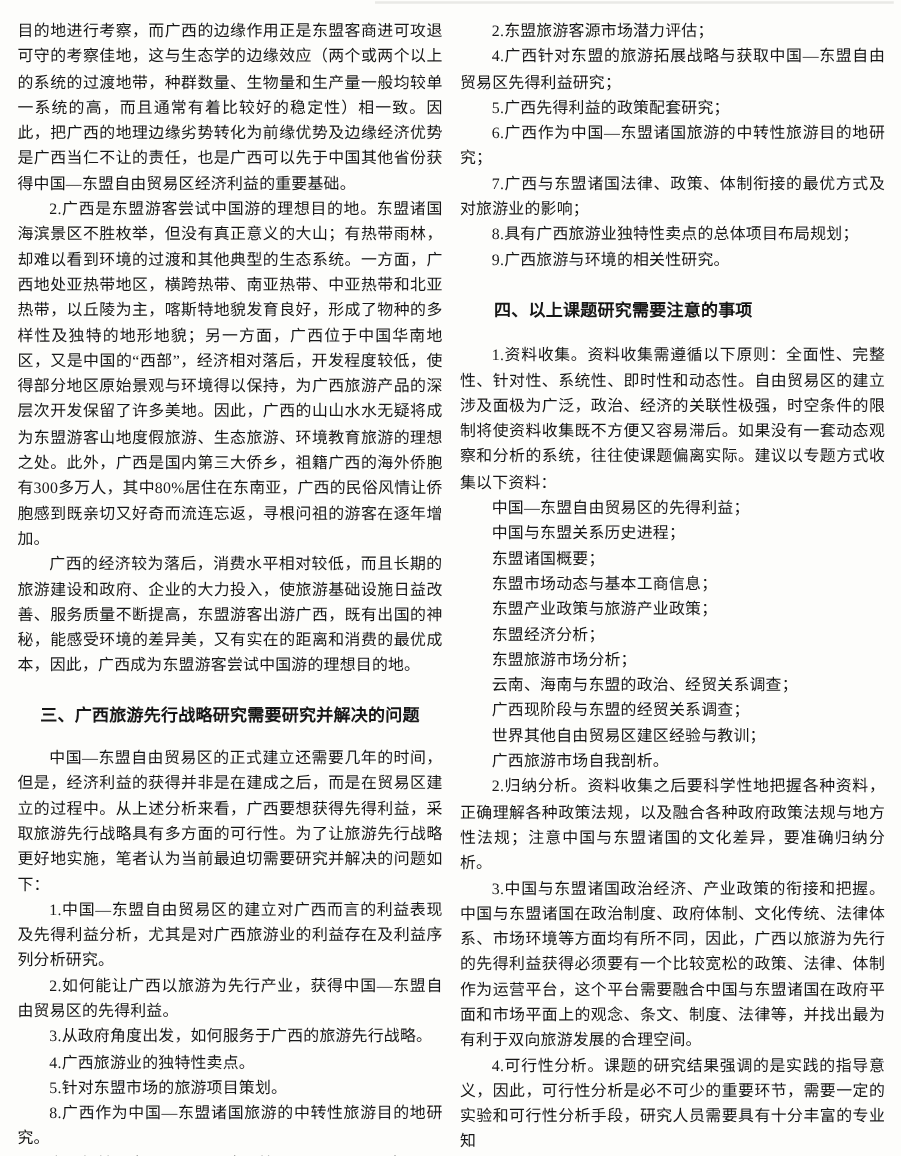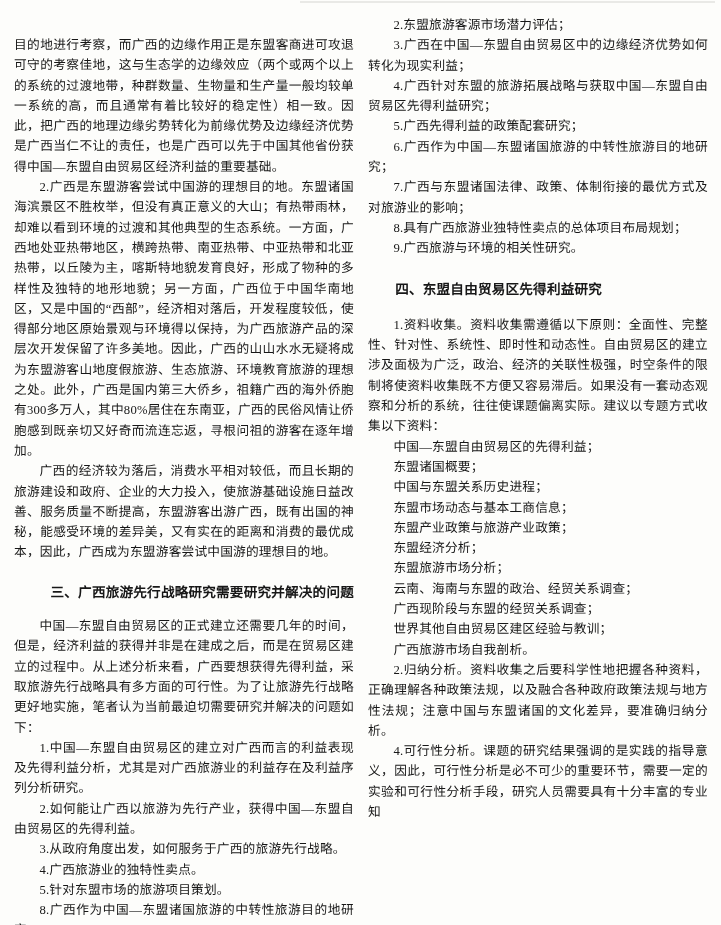--- a/index.html
+++ b/index.html
@@ -36,29 +36,28 @@
     text-align: justify;
     text-justify: inter-ideograph;
     letter-spacing: 0.2px;
   }
   .para {
     margin: 0;
     text-indent: 2em;
   }
   .para.flush {
     text-indent: 0;
-    margin-top: 20px;
   }
   .heading {
     font-size: 13.6px;
     font-weight: bold;
     line-height: 20.3px;
   }
   .heading.center {
-    text-align: right;
+    text-align: center;
     text-indent: 0;
     margin: 20px 0 13px;
   }
   .heading.indent {
     text-align: left;
     text-indent: 2em;
     margin: 21px 0 15px;
   }
 </style>
 </head>
@@ -76,36 +75,36 @@
       <p class="para">1.中国—东盟自由贸易区的建立对广西而言的利益表现及先得利益分析，尤其是对广西旅游业的利益存在及利益序列分析研究。</p>
       <p class="para">2.如何能让广西以旅游为先行产业，获得中国—东盟自由贸易区的先得利益。</p>
       <p class="para">3.从政府角度出发，如何服务于广西的旅游先行战略。</p>
       <p class="para">4.广西旅游业的独特性卖点。</p>
       <p class="para">5.针对东盟市场的旅游项目策划。</p>
       <p class="para">8.广西作为中国—东盟诸国旅游的中转性旅游目的地研究。</p>
       <p class="para">为更好地研究以上问题，应尽快开展以下课题研究：</p>
     </div>
   <div class="col">
       <p class="para">2.东盟旅游客源市场潜力评估；</p>
-      <p class="para">3.广西在中国—东盟自由贸易区中的边缘经济优势如何转化为现实利益；</p>
       <p class="para">4.广西针对东盟的旅游拓展战略与获取中国—东盟自由贸易区先得利益研究；</p>
       <p class="para">5.广西先得利益的政策配套研究；</p>
       <p class="para">6.广西作为中国—东盟诸国旅游的中转性旅游目的地研究；</p>
       <p class="para">7.广西与东盟诸国法律、政策、体制衔接的最优方式及对旅游业的影响；</p>
       <p class="para">8.具有广西旅游业独特性卖点的总体项目布局规划；</p>
       <p class="para">9.广西旅游与环境的相关性研究。</p>
-      <h3 class="heading indent">四、东盟自由贸易区先得利益研究</h3>
+      <h3 class="heading indent">四、以上课题研究需要注意的事项</h3>
       <p class="para">1.资料收集。资料收集需遵循以下原则：全面性、完整性、针对性、系统性、即时性和动态性。自由贸易区的建立涉及面极为广泛，政治、经济的关联性极强，时空条件的限制将使资料收集既不方便又容易滞后。如果没有一套动态观察和分析的系统，往往使课题偏离实际。建议以专题方式收集以下资料：</p>
       <p class="para">中国—东盟自由贸易区的先得利益；</p>
+      <p class="para">中国与东盟关系历史进程；</p>
       <p class="para">东盟诸国概要；</p>
-      <p class="para">中国与东盟关系历史进程；</p>
       <p class="para">东盟市场动态与基本工商信息；</p>
       <p class="para">东盟产业政策与旅游产业政策；</p>
       <p class="para">东盟经济分析；</p>
       <p class="para">东盟旅游市场分析；</p>
       <p class="para">云南、海南与东盟的政治、经贸关系调查；</p>
       <p class="para">广西现阶段与东盟的经贸关系调查；</p>
       <p class="para">世界其他自由贸易区建区经验与教训；</p>
       <p class="para">广西旅游市场自我剖析。</p>
       <p class="para">2.归纳分析。资料收集之后要科学性地把握各种资料，正确理解各种政策法规，以及融合各种政府政策法规与地方性法规；注意中国与东盟诸国的文化差异，要准确归纳分析。</p>
+      <p class="para">3.中国与东盟诸国政治经济、产业政策的衔接和把握。中国与东盟诸国在政治制度、政府体制、文化传统、法律体系、市场环境等方面均有所不同，因此，广西以旅游为先行的先得利益获得必须要有一个比较宽松的政策、法律、体制作为运营平台，这个平台需要融合中国与东盟诸国在政府平面和市场平面上的观念、条文、制度、法律等，并找出最为有利于双向旅游发展的合理空间。</p>
       <p class="para">4.可行性分析。课题的研究结果强调的是实践的指导意义，因此，可行性分析是必不可少的重要环节，需要一定的实验和可行性分析手段，研究人员需要具有十分丰富的专业知</p>
     </div>
 </div>
 
 </body></html>

